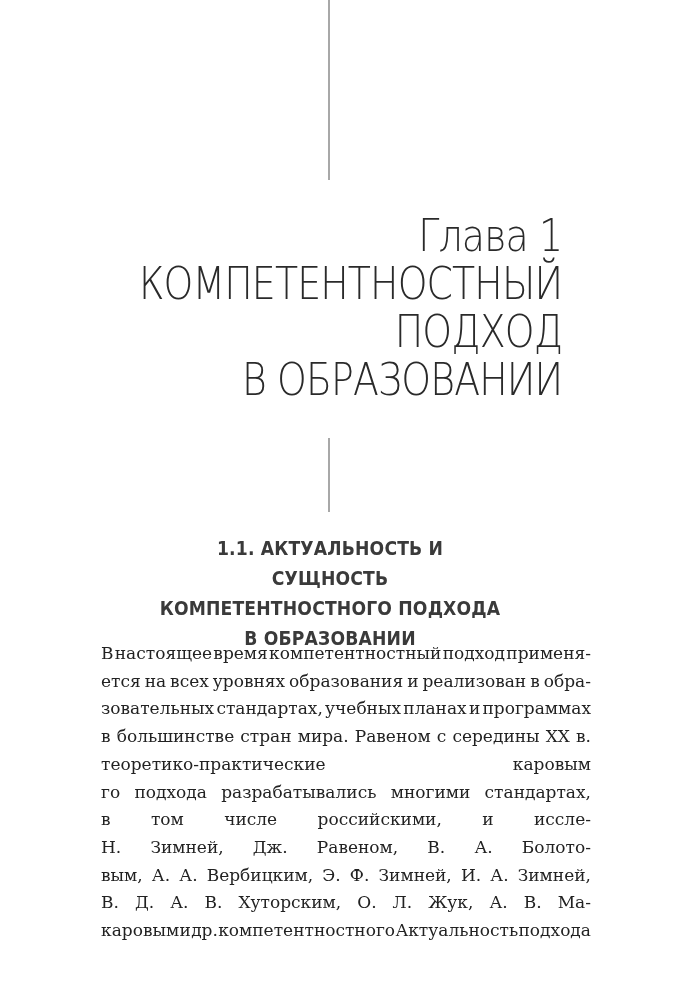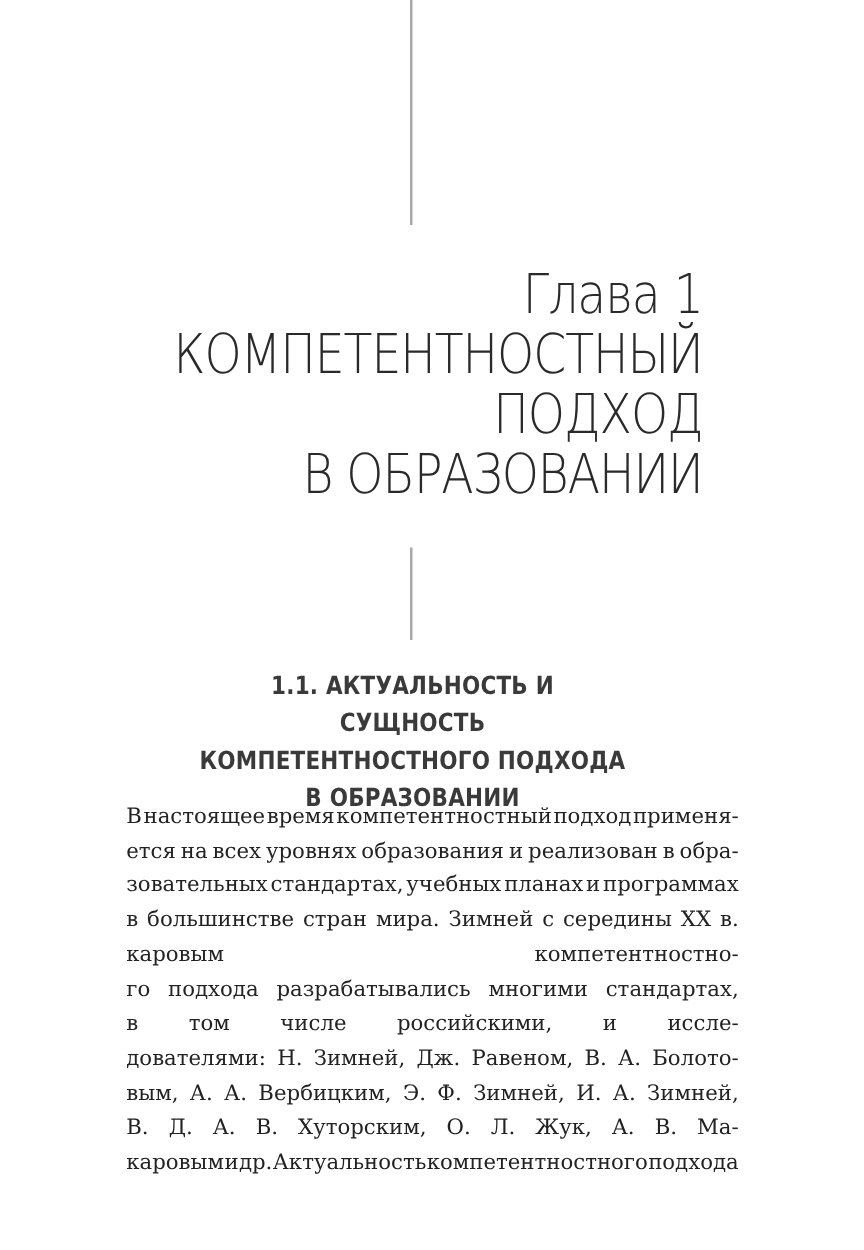--- a/index.html
+++ b/index.html
@@ -72,47 +72,46 @@
       <span class="w">учебных</span>
       <span class="w">планах</span>
       <span class="w">и</span>
       <span class="w">программах</span>
     </div>
   <div class="line">
       <span class="w">в</span>
       <span class="w">большинстве</span>
       <span class="w">стран</span>
       <span class="w">мира.</span>
-      <span class="w">Зимней</span>
+      <span class="w">Равеном</span>
       <span class="w">с</span>
       <span class="w">середины</span>
       <span class="w">XX</span>
       <span class="w">в.</span>
     </div>
   <div class="line">
+      <span class="w">теоретико-практические</span>
       <span class="w">каровым</span>
-      <span class="w">компетентностно-</span>
     </div>
   <div class="line">
       <span class="w">го</span>
       <span class="w">подхода</span>
       <span class="w">разрабатывались</span>
       <span class="w">многими</span>
       <span class="w">стандартах,</span>
     </div>
   <div class="line">
       <span class="w">в</span>
       <span class="w">том</span>
       <span class="w">числе</span>
       <span class="w">российскими,</span>
       <span class="w">и</span>
       <span class="w">иссле-</span>
     </div>
   <div class="line">
-      <span class="w">дователями:</span>
       <span class="w">Н.</span>
       <span class="w">Зимней,</span>
       <span class="w">Дж.</span>
       <span class="w">Равеном,</span>
       <span class="w">В.</span>
       <span class="w">А.</span>
       <span class="w">Болото-</span>
     </div>
   <div class="line">
       <span class="w">вым,</span>
@@ -136,17 +135,17 @@
       <span class="w">Л.</span>
       <span class="w">Жук,</span>
       <span class="w">А.</span>
       <span class="w">В.</span>
       <span class="w">Ма-</span>
     </div>
   <div class="line">
       <span class="w">каровым</span>
       <span class="w">и</span>
       <span class="w">др.</span>
+      <span class="w">компетентностного</span>
       <span class="w">Актуальность</span>
-      <span class="w">компетентностного</span>
       <span class="w">подхода</span>
     </div>
 </div>
 
 </body></html>

